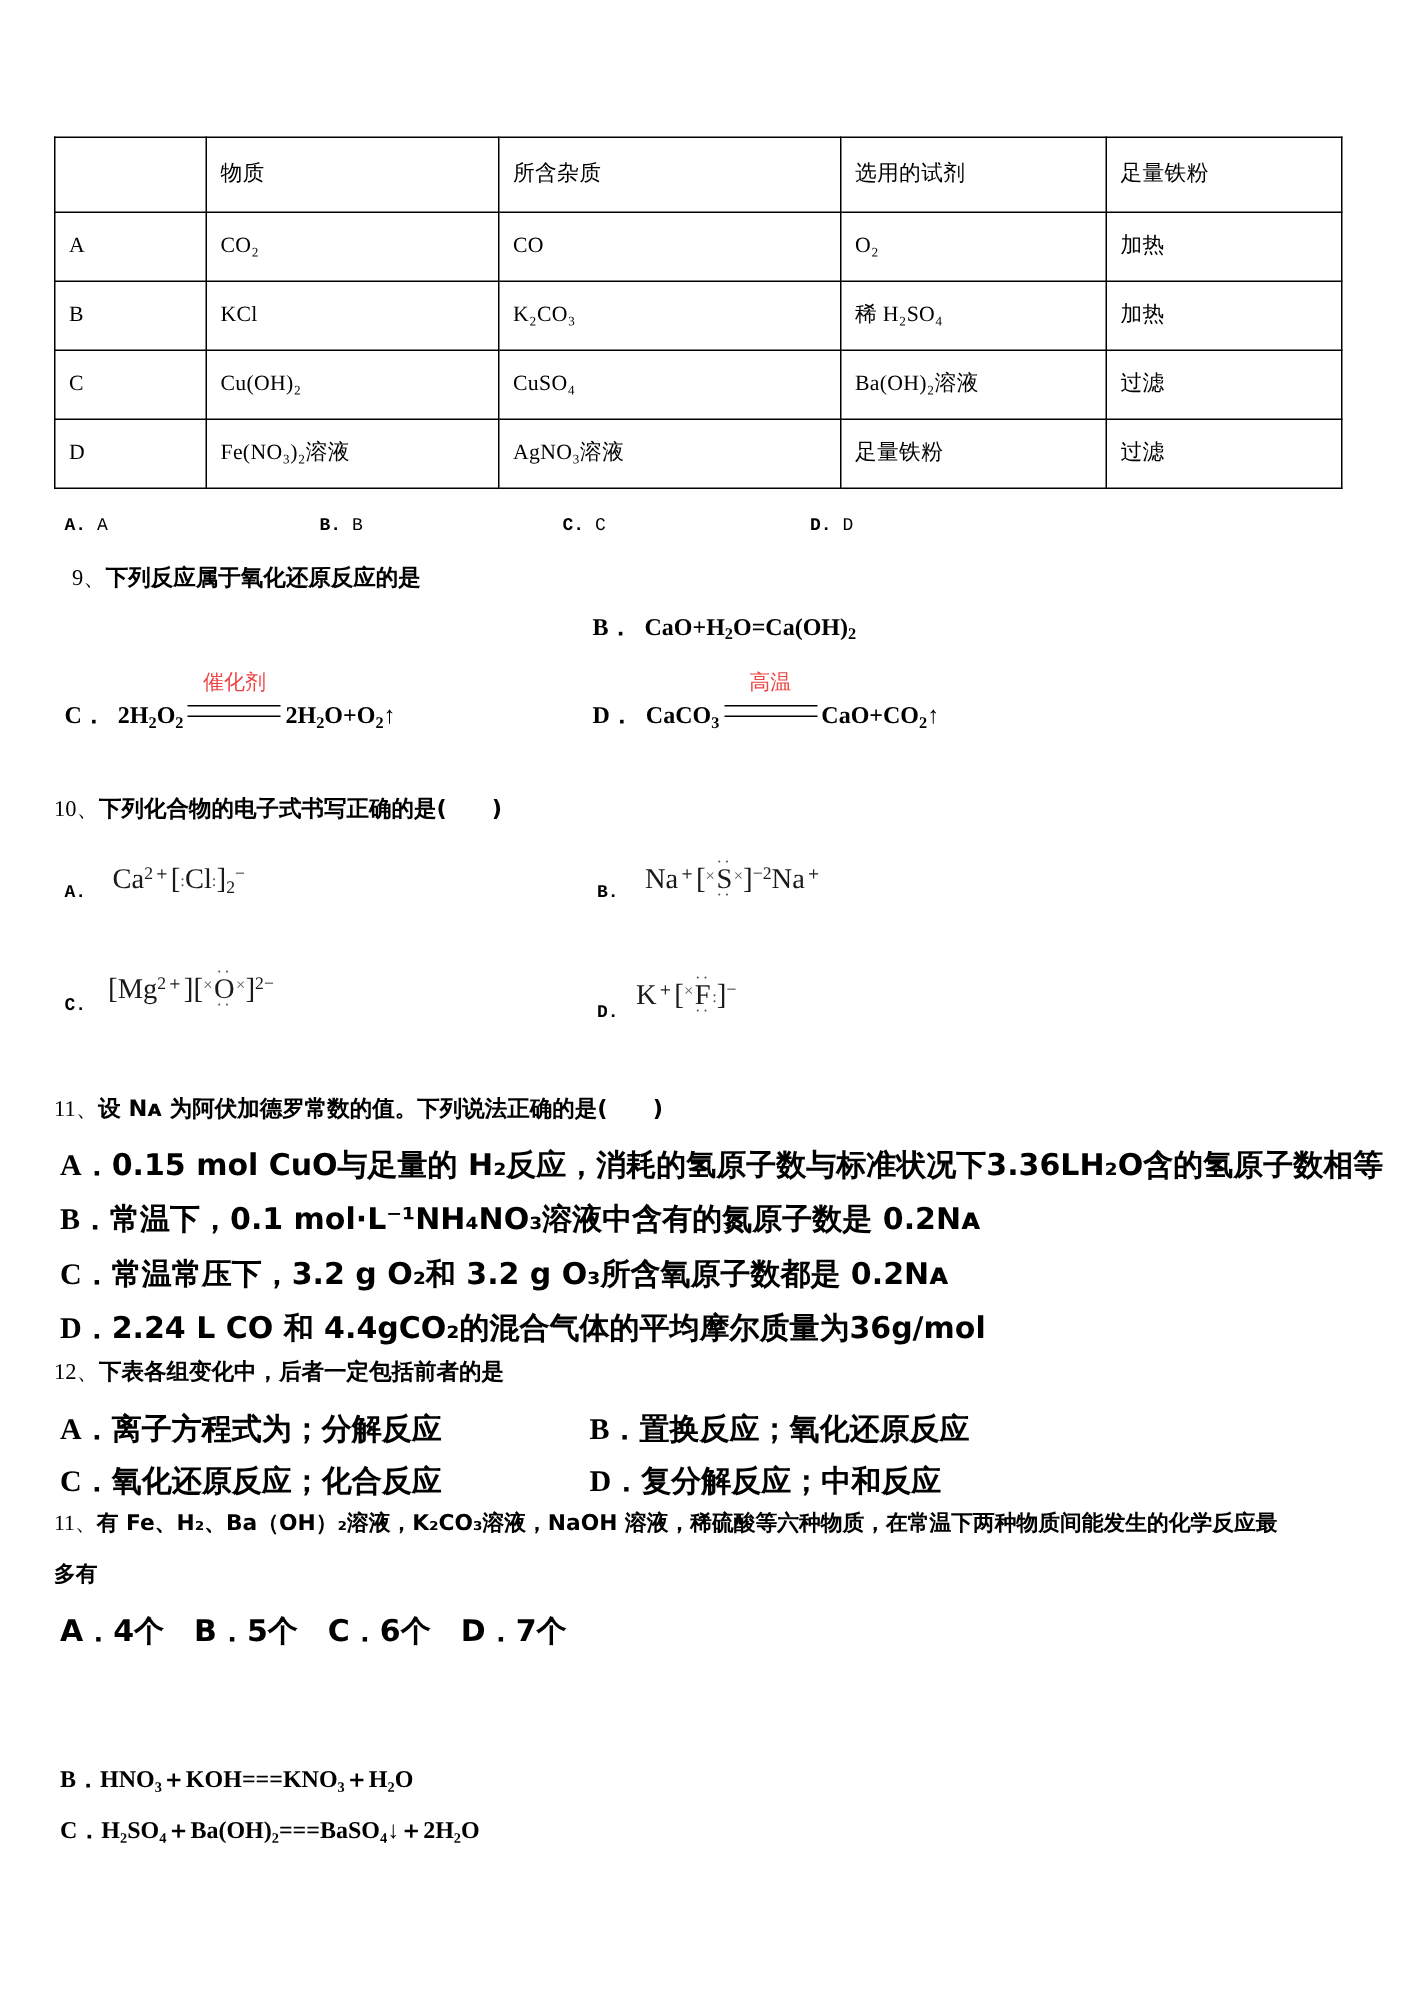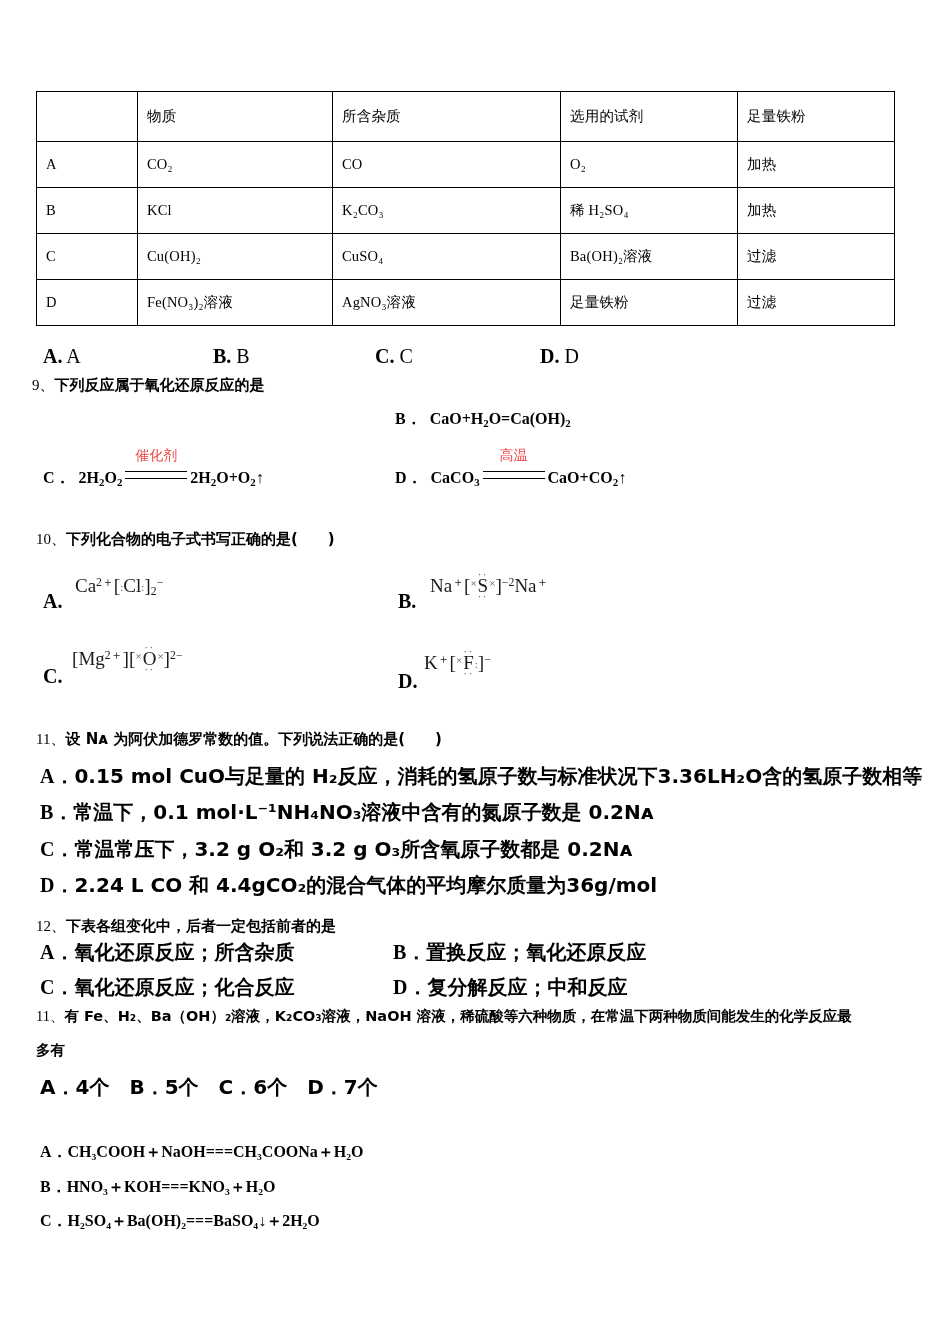--- a/index.html
+++ b/index.html
@@ -58,22 +58,22 @@
     line-height: 1.3;
     white-space: nowrap;
   }
   .qstem {
     font-family: "DejaVu Sans", "Liberation Sans", sans-serif;
     font-size: 15px;
     font-weight: 600;
   }
   .qstem .num { font-family: "Liberation Serif", serif; font-weight: 400; }
   .opt {
-    font-family: Liberation Serif, serif;
-    font-size: 20px;
+    font-family: Liberation Mono, monospace;
+    font-size: 12px;
   }
   .opt .lbl { font-weight: bold; }
   .optcn {
     font-family: "DejaVu Sans", "Liberation Sans", sans-serif;
     font-size: 20px;
     font-weight: 600;
   }
   .optcn .lbl {
     font-family: "Liberation Serif", serif;
     font-weight: bold;
@@ -202,21 +202,21 @@
   </div>
   <div class="line opt" style="left:375px; top:343px;">
     <span class="lbl">C.</span>
     <span>C</span>
   </div>
   <div class="line opt" style="left:540px; top:343px;">
     <span class="lbl">D.</span>
     <span>D</span>
   </div>
 
-  <div class="line qstem" style="left:32px; top:376px;">
+  <div class="line qstem" style="left:48px; top:376px;">
     <span class="num">9、</span><span>下列反应属于氧化还原反应的是</span>
   </div>
 
   <div class="line bold-eq" style="left:395px; top:409px;">
     <span>B．</span>
     <span style="margin-left:4px;">CaO+H<sub>2</sub>O=Ca(OH)<sub>2</sub></span>
   </div>
 
   <div class="line bold-eq" style="left:43px; top:468px;">
     <span>C．</span>
@@ -268,25 +268,25 @@
   <div class="line optcn" style="left:40px; top:799px;">
     <span class="lbl">B．</span><span>常温下，0.1 mol·L⁻¹NH₄NO₃溶液中含有的氮原子数是 0.2Nᴀ</span>
   </div>
   <div class="line optcn" style="left:40px; top:836px;">
     <span class="lbl">C．</span><span>常温常压下，3.2 g O₂和 3.2 g O₃所含氧原子数都是 0.2Nᴀ</span>
   </div>
   <div class="line optcn" style="left:40px; top:872px;">
     <span class="lbl">D．</span><span>2.24 L CO 和 4.4gCO₂的混合气体的平均摩尔质量为36g/mol</span>
   </div>
 
-  <div class="line qstem" style="left:36px; top:905px;margin-top:12px;">
+  <div class="line qstem" style="left:36px; top:905px;">
     <span class="num">12、</span><span>下表各组变化中，后者一定包括前者的是</span>
   </div>
   <div class="line optcn" style="left:40px; top:939px;">
-    <span class="lbl">A．</span><span>氧化还原反应；所含杂质</span>
+    <span class="lbl">A．</span><span>离子方程式为；分解反应</span>
   </div>
   <div class="line optcn" style="left:393px; top:939px;">
     <span class="lbl">B．</span><span>置换反应；氧化还原反应</span>
   </div>
   <div class="line optcn" style="left:40px; top:974px;">
     <span class="lbl">C．</span><span>氧化还原反应；化合反应</span>
   </div>
   <div class="line optcn" style="left:393px; top:974px;">
     <span class="lbl">D．</span><span>复分解反应；中和反应</span>
   </div>
@@ -294,23 +294,20 @@
   <div class="line qstem" style="left:36px; top:1007px; font-size:14.5px;">
     <span class="num">11、</span><span>有 Fe、H₂、Ba（OH）₂溶液，K₂CO₃溶液，NaOH 溶液，稀硫酸等六种物质，在常温下两种物质间能发生的化学反应最</span>
   </div>
   <div class="line qstem" style="left:36px; top:1041px; font-size:14.5px;">
     <span>多有</span>
   </div>
   <div class="line optcn" style="left:40px; top:1074px;text-align:right;">
     <span>A．4个　B．5个　C．6个　D．7个</span>
   </div>
 
-  <div class="line bold-eq" style="left:40px; top:1142px;">
-    <span>A．</span><span>CH₃COOH＋NaOH===CH₃COONa＋H₂O</span>
-  </div>
   <div class="line bold-eq" style="left:40px; top:1177px;">
     <span>B．</span><span>HNO₃＋KOH===KNO₃＋H₂O</span>
   </div>
   <div class="line bold-eq" style="left:40px; top:1211px;">
     <span>C．</span><span>H₂SO₄＋Ba(OH)₂===BaSO₄↓＋2H₂O</span>
   </div>
 
 </div>
 
 </body></html>

